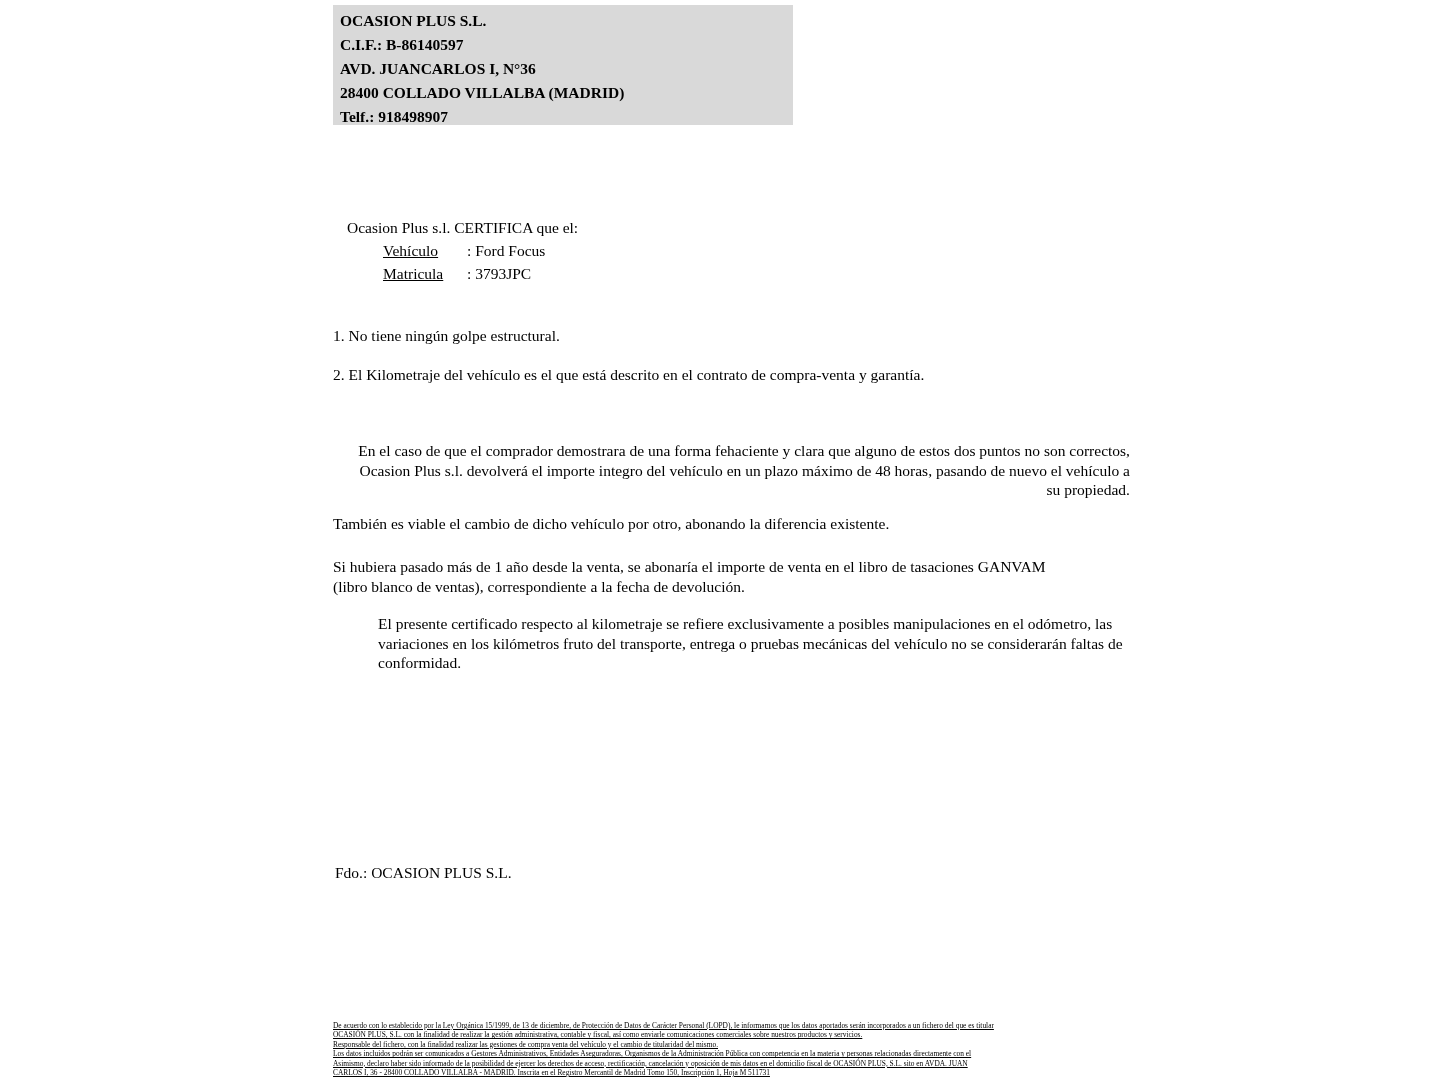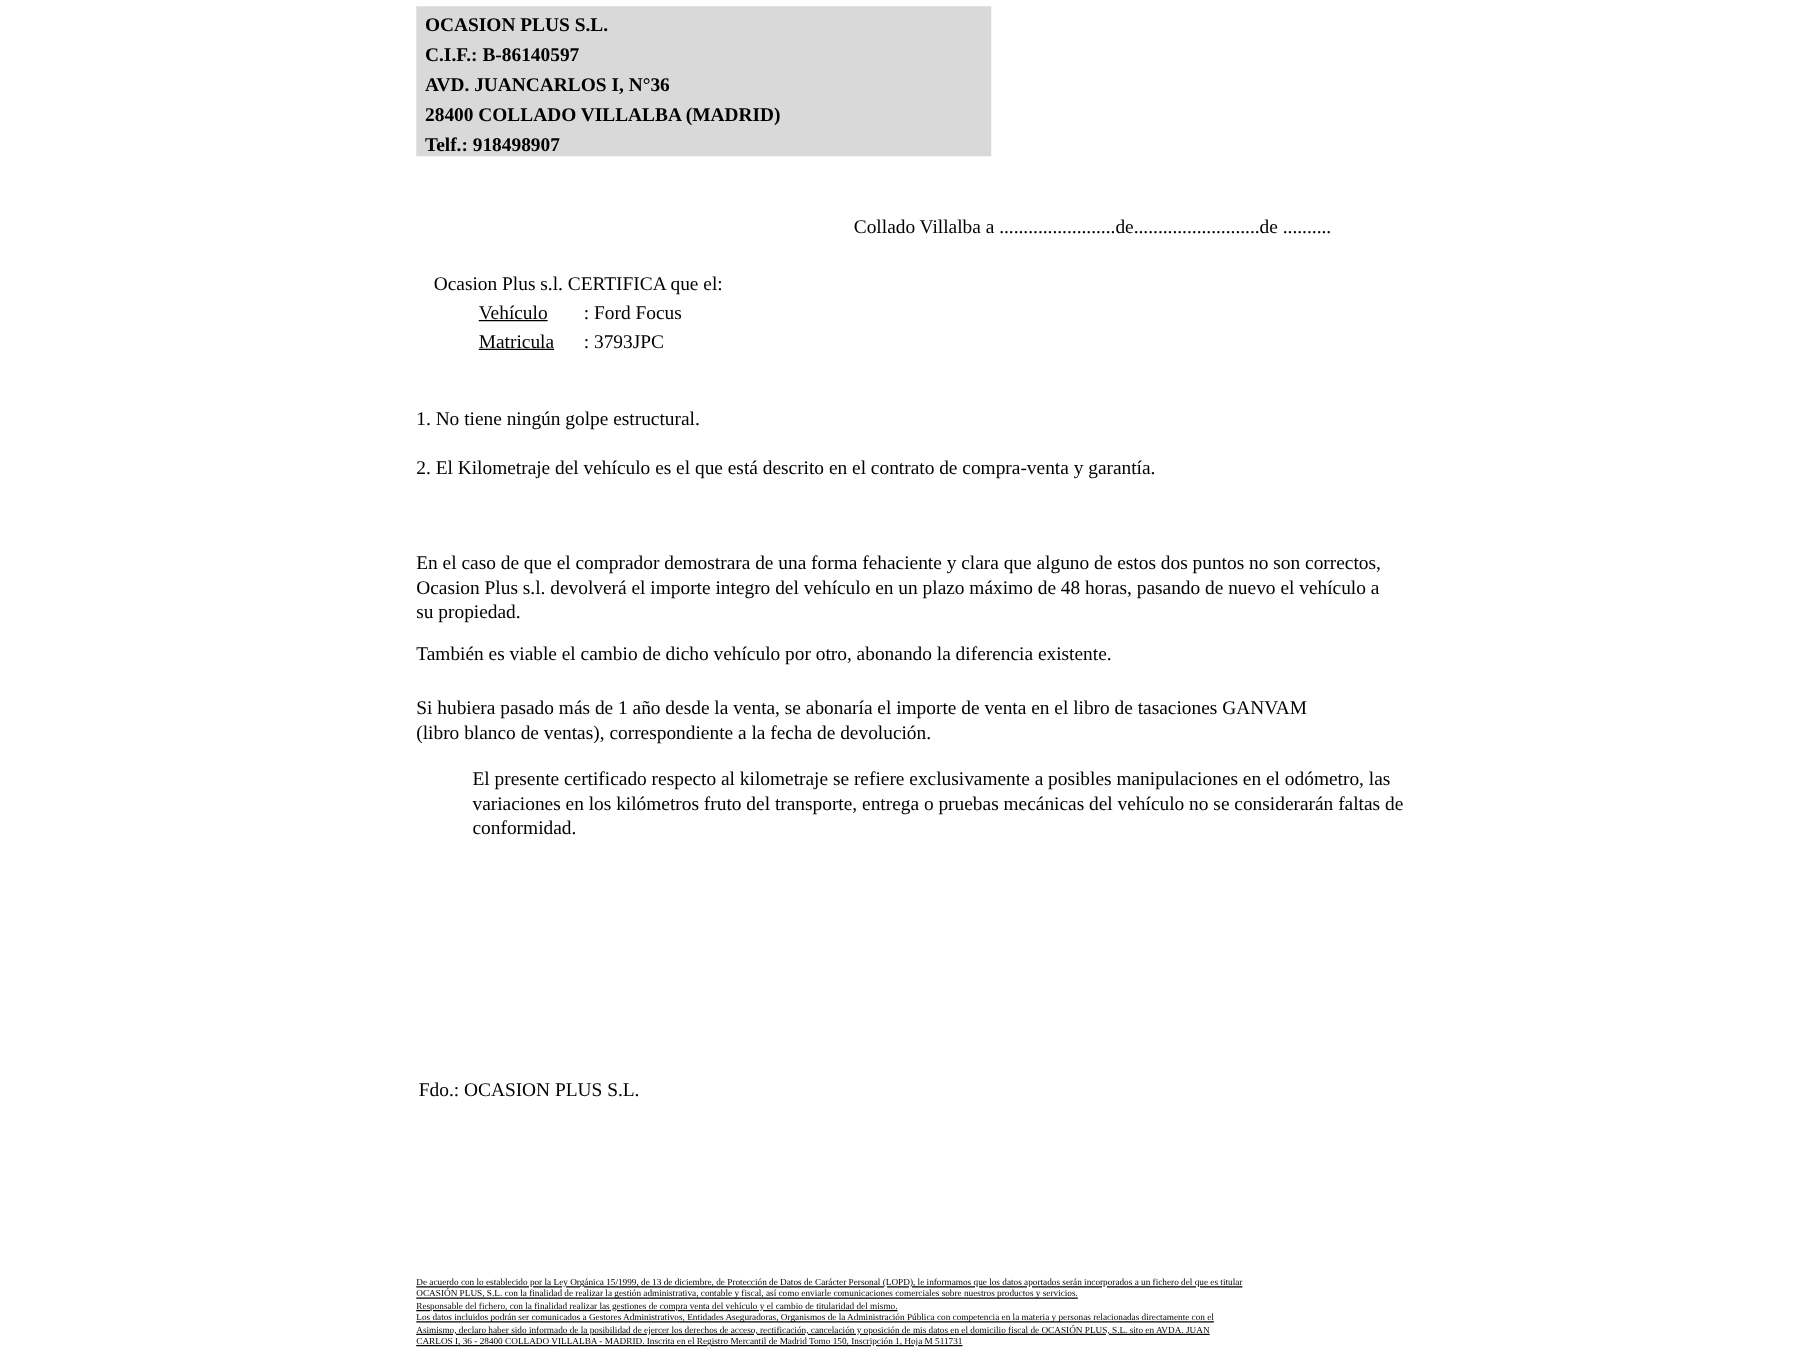--- a/index.html
+++ b/index.html
@@ -68,37 +68,36 @@
 <div class="page">
 
   <div class="abs header-box">
     <div>OCASION PLUS S.L.</div>
     <div>C.I.F.: B-86140597</div>
     <div>AVD. JUANCARLOS I, N°36</div>
     <div>28400 COLLADO VILLALBA (MADRID)</div>
     <div>Telf.: 918498907</div>
   </div>
 
-  <div class="abs dateline">Collado Villalba a ........................de..........................de ..........</div>
 
   <div class="abs line" style="left:335px; top:218px;margin-left:12px;">Ocasion Plus s.l. CERTIFICA que el:</div>
 
   <div class="abs line" style="left:335px; top:241px;">
     <span class="lbl"><span class="u">Vehículo</span></span><span>: Ford Focus</span>
   </div>
 
   <div class="abs line" style="left:335px; top:264px;">
     <span class="lbl"><span class="u">Matricula</span></span><span>: 3793JPC</span>
   </div>
 
   <div class="abs line" style="left:333px; top:326px;">1. No tiene ningún golpe estructural.</div>
 
   <div class="abs line" style="left:333px; top:365px;">2. El Kilometraje del vehículo es el que está descrito en el contrato de compra-venta y garantía.</div>
 
-  <div class="abs para" style="left:333px; top:441px; width:778px;">En el caso de que el comprador demostrara de una forma fehaciente y clara que alguno de estos dos puntos no son correctos, Ocasion Plus s.l. devolverá el importe integro del vehículo en un plazo máximo de 48 horas, pasando de nuevo el vehículo a su propiedad.</div>
+  <div class="abs para" style="left:352px; top:441px; width:778px;text-align:right;">En el caso de que el comprador demostrara de una forma fehaciente y clara que alguno de estos dos puntos no son correctos, Ocasion Plus s.l. devolverá el importe integro del vehículo en un plazo máximo de 48 horas, pasando de nuevo el vehículo a su propiedad.</div>
 
   <div class="abs para" style="left:333px; top:514px; width:778px;">También es viable el cambio de dicho vehículo por otro, abonando la diferencia existente.</div>
 
   <div class="abs para" style="left:333px; top:557px; width:725px;">Si hubiera pasado más de 1 año desde la venta, se abonaría el importe de venta en el libro de tasaciones GANVAM (libro blanco de ventas), correspondiente a la fecha de devolución.</div>
 
   <div class="abs para" style="left:333px; top:614px; width:765px;margin-left:45px;">El presente certificado respecto al kilometraje se refiere exclusivamente a posibles manipulaciones en el odómetro, las variaciones en los kilómetros fruto del transporte, entrega o pruebas mecánicas del vehículo no se considerarán faltas de conformidad.</div>
 
   <div class="abs line" style="left:335px; top:863px;">Fdo.: OCASION PLUS S.L.</div>
 
   <div class="abs footer">

